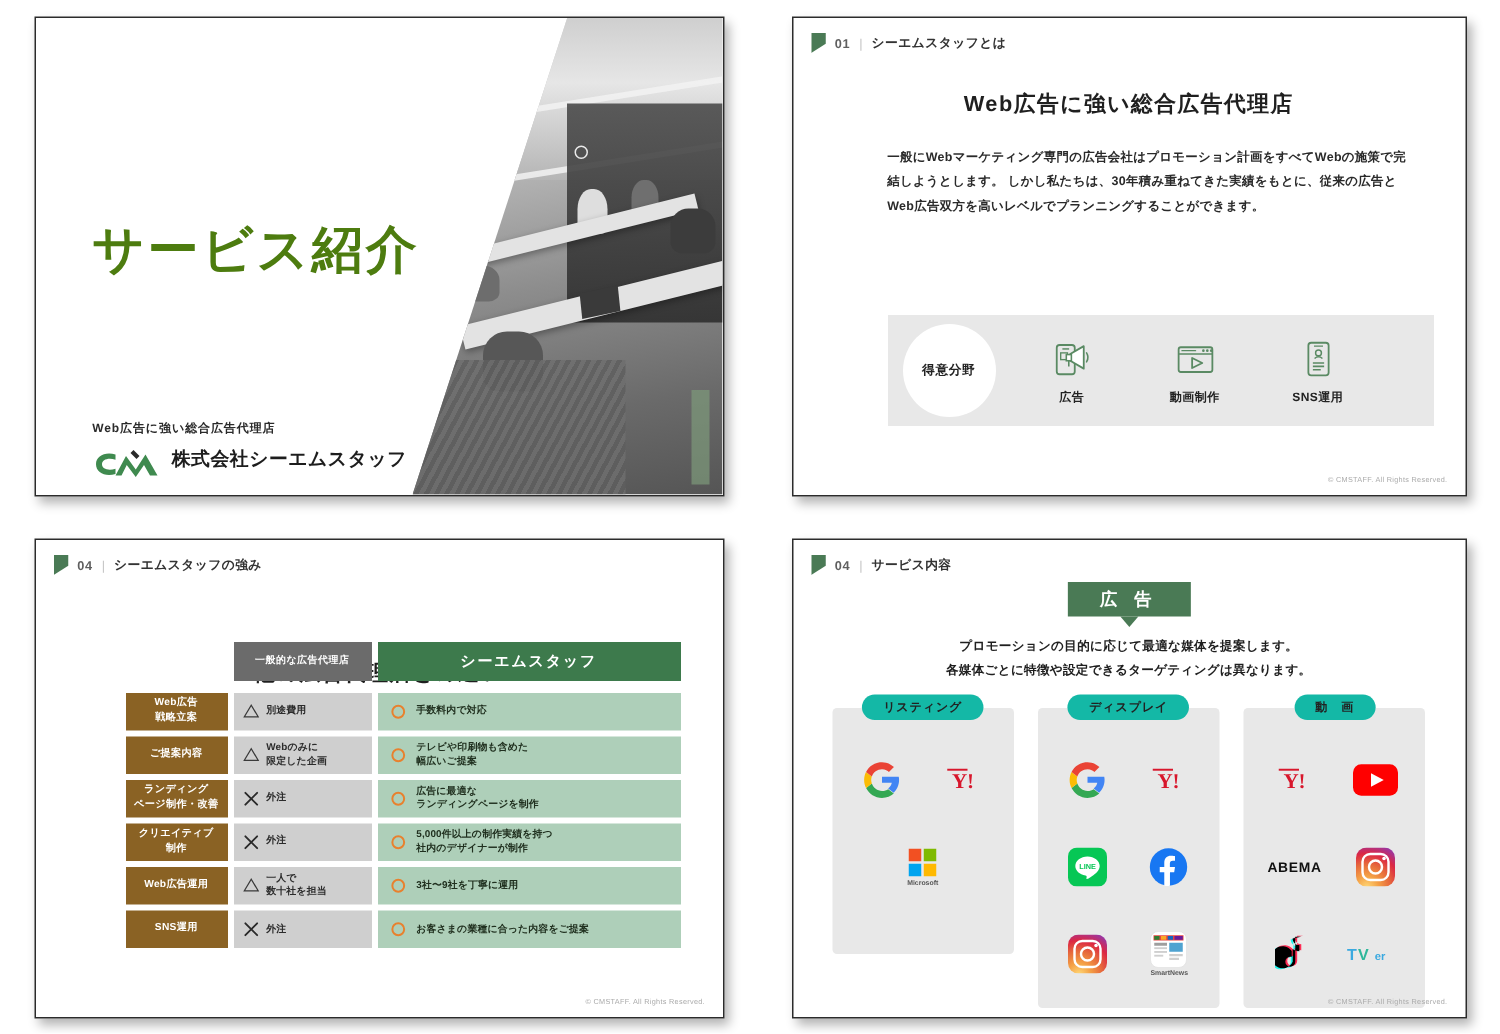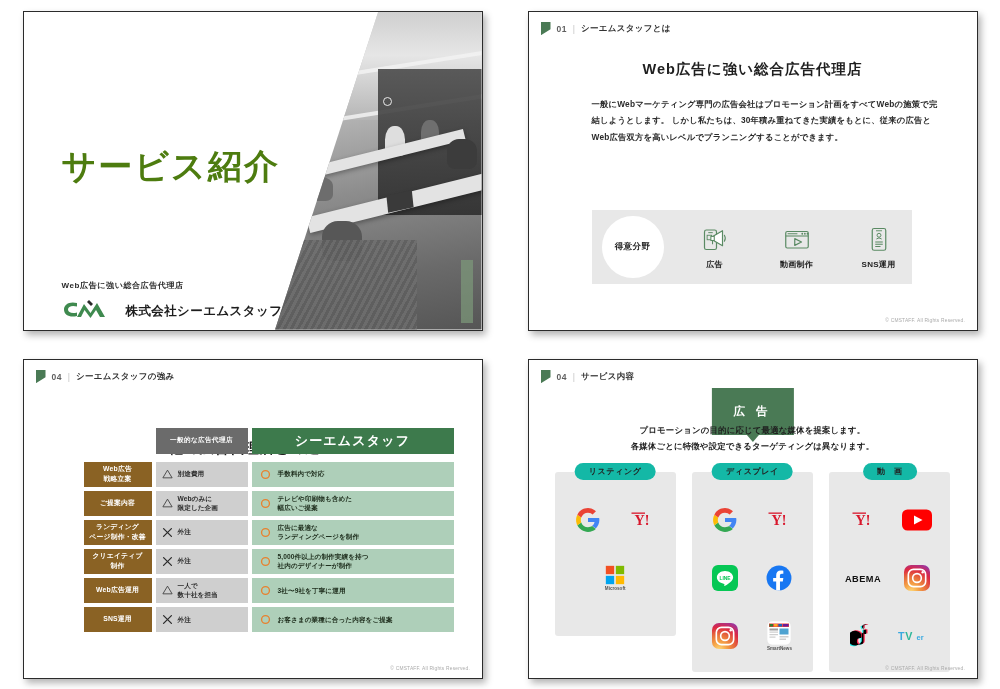--- a/index.html
+++ b/index.html
@@ -120,39 +120,39 @@
     position: absolute; left: 38px; top: 132px;
     font-size: 34px; font-weight: 700; color: #4d7c0f;
     letter-spacing: 2px;
   }
   .s1-tagline {
     position: absolute; left: 38px; top: 268px;
     font-size: 8px; font-weight: 700; color: #2b2b2b; letter-spacing: .6px;
   }
   .s1-logo-row {
     position: absolute; left: 38px; top: 286px;
-    display: flex; align-items: flex-end; gap: 18px;
+    display: flex; align-items: flex-start; gap: 7px;
   }
   .cm-mark { width: 46px; height: 22px; display: block; }
   .s1-company {
     font-size: 12.5px; font-weight: 700; color: #1d1d1d; letter-spacing: .4px;
   }
 
   
   .s2-h1 {
     position: absolute; top: 48px; left: 0; right: 0; text-align: center;
     font-size: 14.5px; font-weight: 700; color: #1f1f1f; letter-spacing: 1px;
   }
   .s2-body {
     position: absolute; left: 63px; top: 84px; width: 350px;
     font-size: 8.3px; line-height: 2.0; color: #2a2a2a; font-weight: 600;
     letter-spacing: .2px;
   }
   .s2-panel {
-    position: absolute; left: 63px; top: 198px; width: 320px; height: 74px;
+    position: absolute; left: 63px; top: 198px; width: 364px; height: 74px;
     background: #e8e8e8;
     display: flex; align-items: center;
   }
   .s2-bubble {
     width: 62px; height: 62px; border-radius: 50%; background: #fff;
     margin-left: 10px;
     display: flex; align-items: center; justify-content: center;
     font-size: 8.5px; font-weight: 700; color: #232323; letter-spacing: .4px;
     flex: 0 0 auto;
   }
@@ -177,21 +177,21 @@
 
   .hdr-generic {
     background: #6b6b6b; color: #fff;
     display: flex; align-items: center; justify-content: center;
     font-size: 6.6px; font-weight: 700; letter-spacing: .4px;
     height: 26px;
   }
   .hdr-cm {
     background: #3d7a4c; color: #fff;
     display: flex; align-items: center; justify-content: center;
-    font-size: 13px; font-weight: 700; letter-spacing: 1.2px;
+    font-size: 10px; font-weight: 700; letter-spacing: 1.2px;
     height: 26px;
   }
   .s3-label {
     background: #8a6224; color: #fff;
     display: flex; align-items: center; justify-content: center;
     text-align: center; font-size: 6.8px; font-weight: 700;
     line-height: 1.45; letter-spacing: .2px; padding: 2px;
     min-height: 25px; white-space: pre-line;
   }
   .s3-generic {
@@ -212,21 +212,21 @@
     width: 11px; height: 10px; flex: 0 0 11px;
     display: inline-block;
   }
   .mark-x { width: 11px; height: 11px; flex: 0 0 11px; }
   .mark-o { width: 11px; height: 11px; flex: 0 0 11px; }
 
   
   .s4-badge {
     position: absolute; top: 28px; left: 50%; transform: translateX(-50%);
     background: #4a7a55; color: #fff;
-    padding: 16px 22px; font-size: 11.5px; font-weight: 700; letter-spacing: 4px;
+    padding: 4px 22px; font-size: 11.5px; font-weight: 700; letter-spacing: 4px;
   }
   .s4-badge::after {
     content: ""; position: absolute; left: 50%; bottom: -7px;
     transform: translateX(-50%);
     border-left: 6px solid transparent; border-right: 6px solid transparent;
     border-top: 7px solid #4a7a55;
   }
   .s4-lead {
     position: absolute; top: 62px; left: 0; right: 0; text-align: center;
     font-size: 8.4px; font-weight: 700; color: #1f1f1f;

